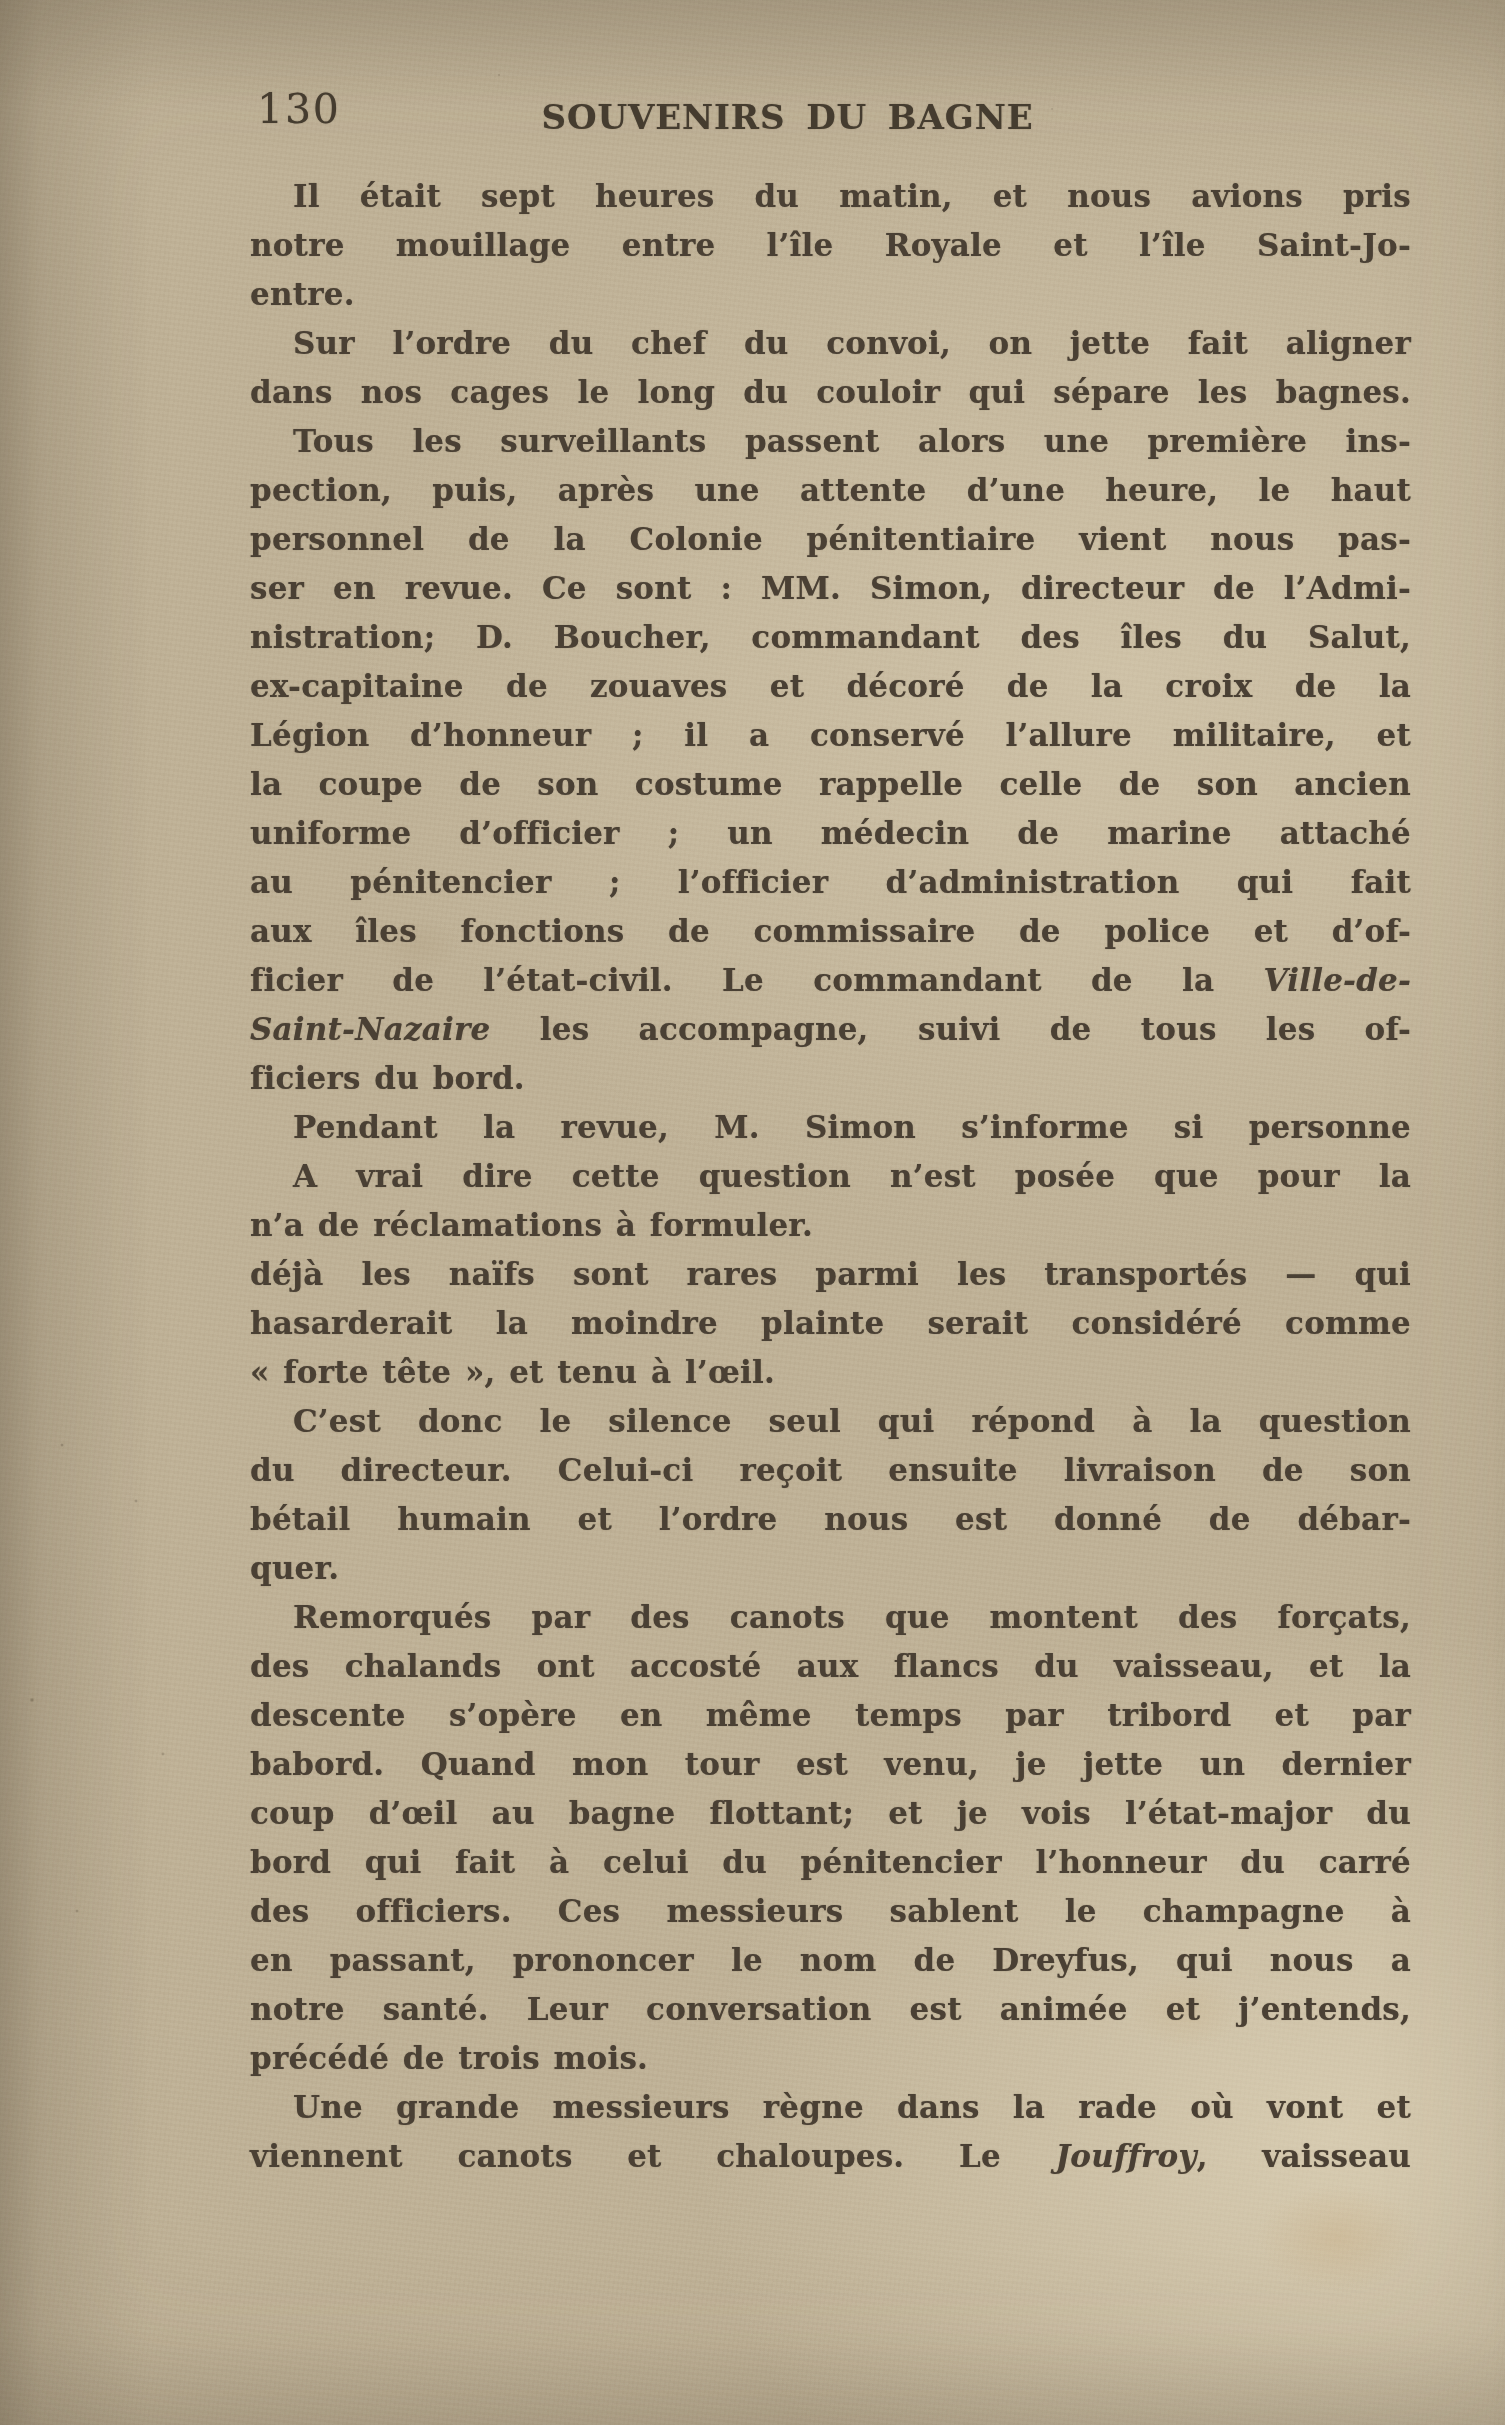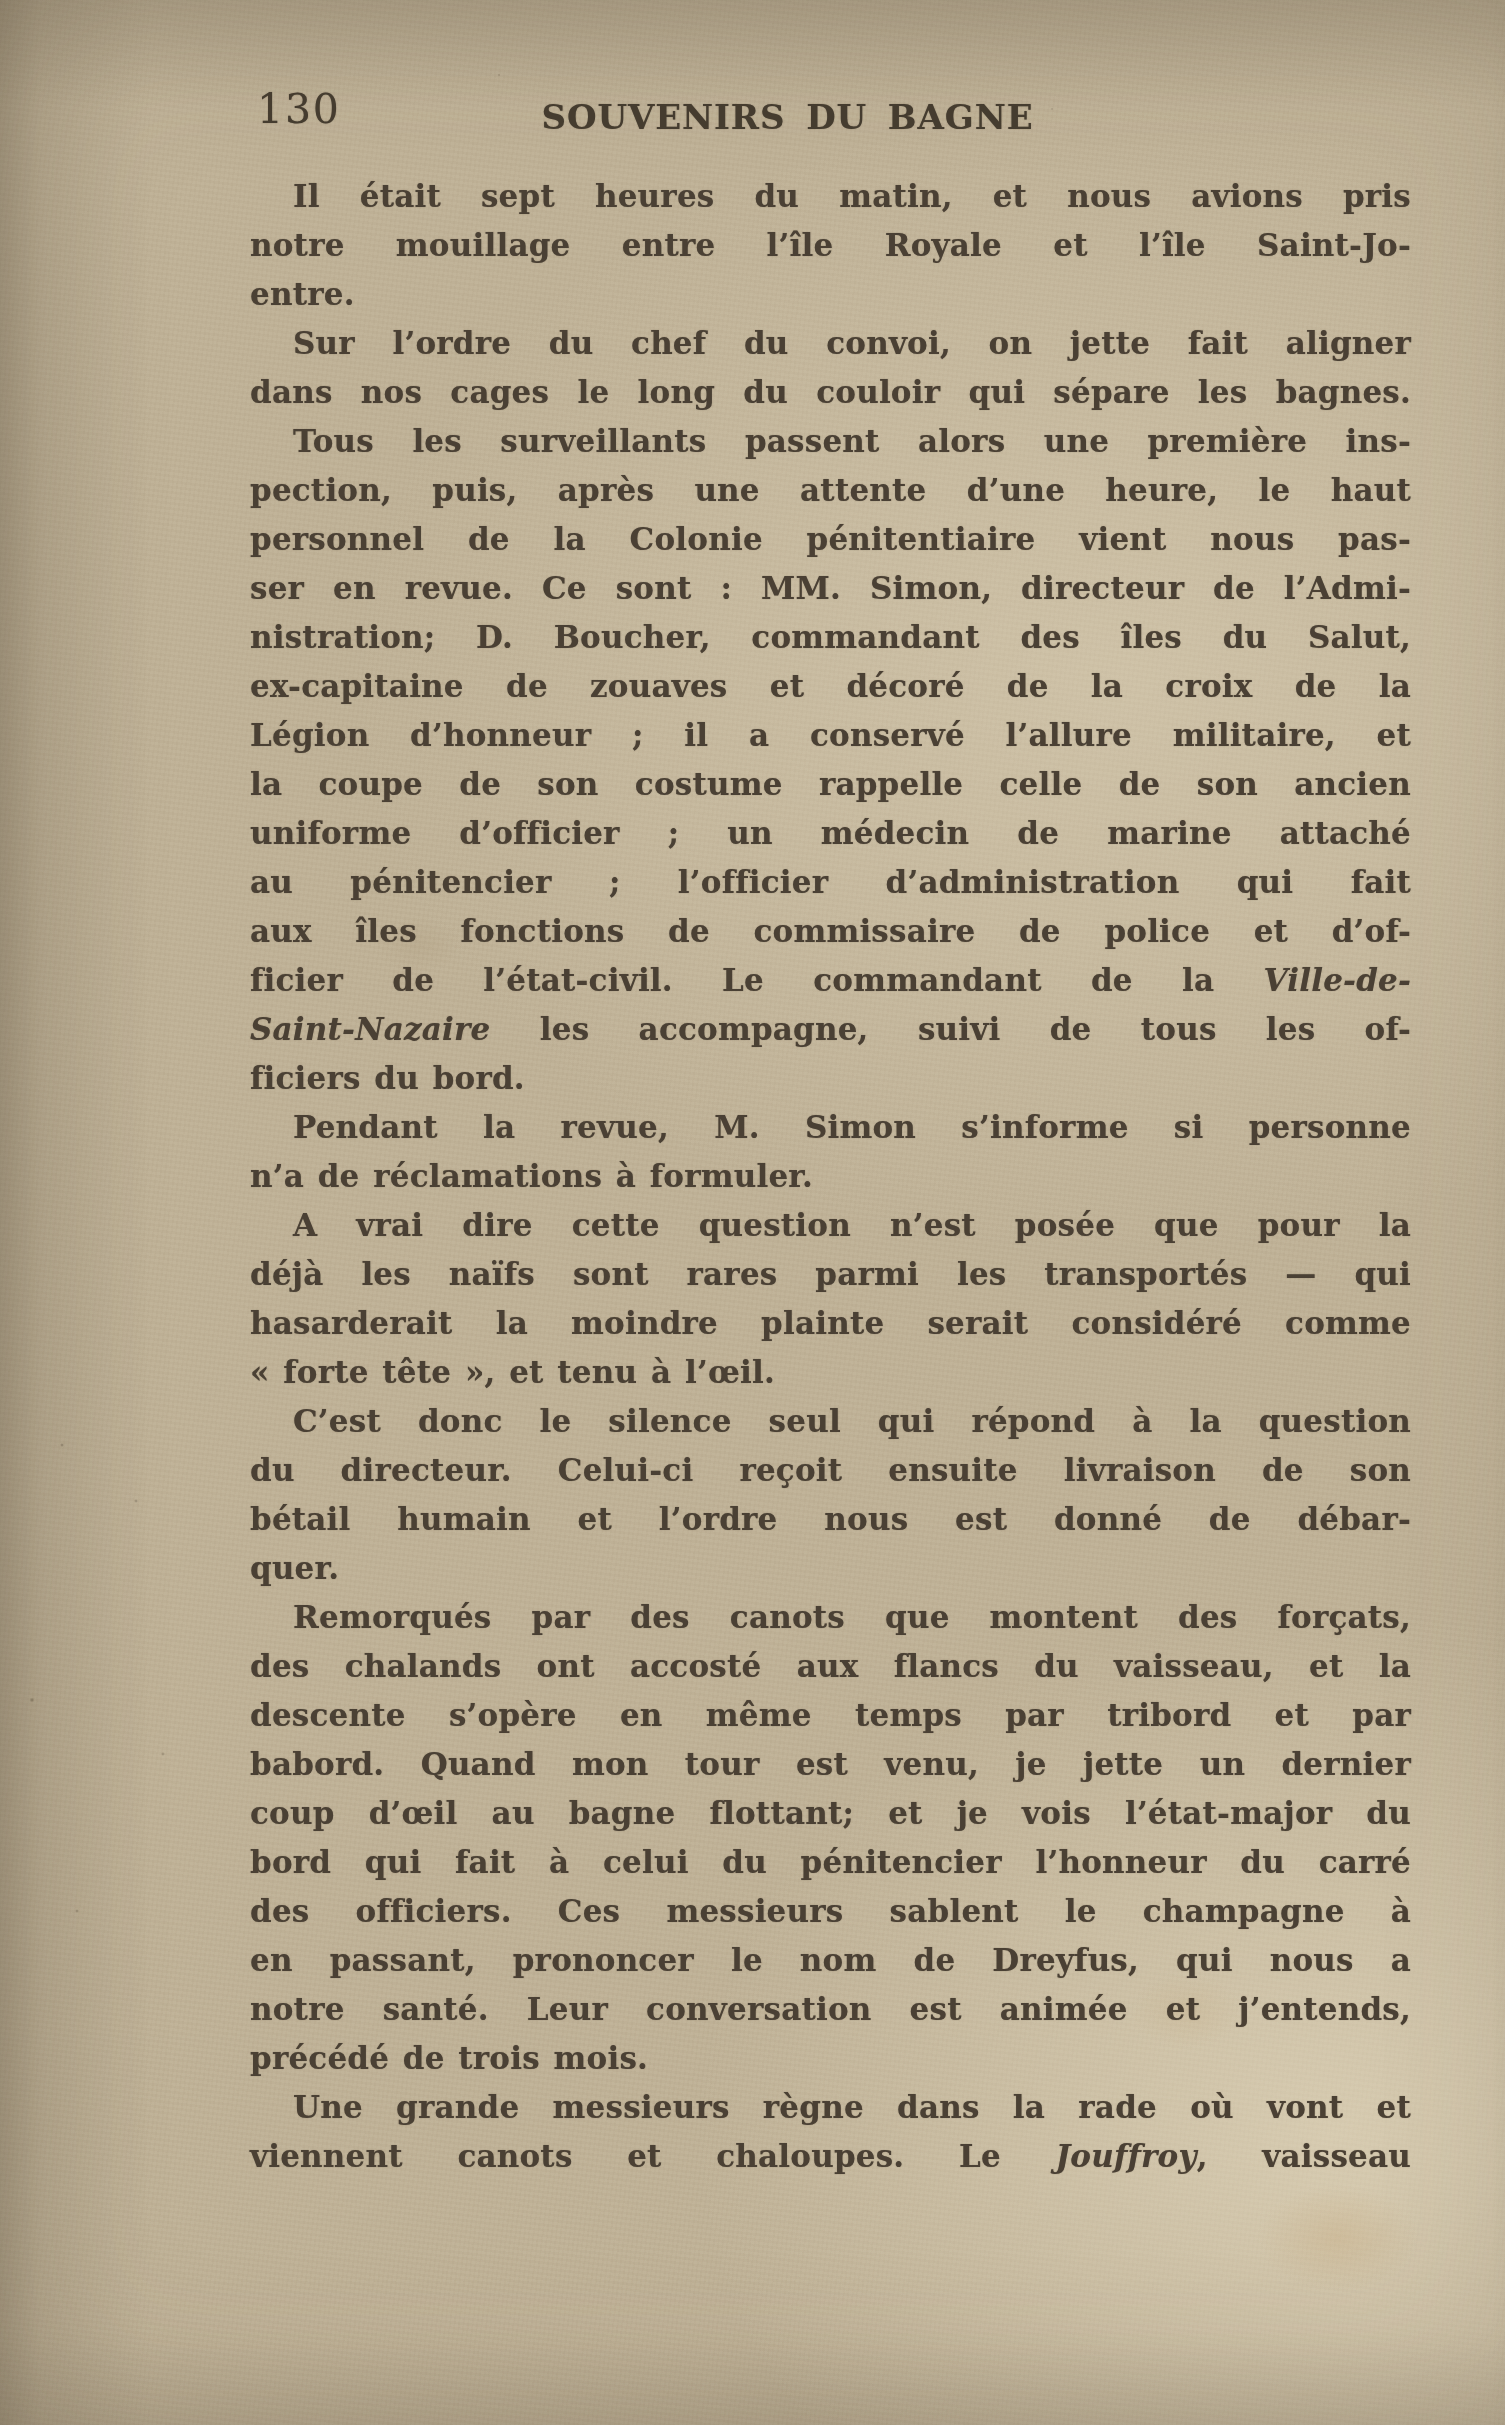--- a/index.html
+++ b/index.html
@@ -118,22 +118,22 @@
       <div class="line"><span>ex-capitaine de zouaves et décoré de la croix de la</span></div>
       <div class="line"><span>Légion d’honneur ; il a conservé l’allure militaire, et</span></div>
       <div class="line"><span>la coupe de son costume rappelle celle de son ancien</span></div>
       <div class="line"><span>uniforme d’officier ; un médecin de marine attaché</span></div>
       <div class="line"><span>au pénitencier ; l’officier d’administration qui fait</span></div>
       <div class="line"><span>aux îles fonctions de commissaire de police et d’of-</span></div>
       <div class="line"><span>ficier de l’état-civil. Le commandant de la </span><em>Ville-de-</em></div>
       <div class="line"><em>Saint-Nazaire</em><span> les accompagne, suivi de tous les of-</span></div>
       <div class="line end"><span>ficiers du bord.</span></div>
       <div class="line indent"><span>Pendant la revue, M. Simon s’informe si personne</span></div>
+      <div class="line indent"><span>A vrai dire cette question n’est posée que pour la</span></div>
       <div class="line end"><span>n’a de réclamations à formuler.</span></div>
-      <div class="line indent"><span>A vrai dire cette question n’est posée que pour la</span></div>
       <div class="line"><span>déjà les naïfs sont rares parmi les transportés — qui</span></div>
       <div class="line"><span>hasarderait la moindre plainte serait considéré comme</span></div>
       <div class="line end"><span>« forte tête », et tenu à l’œil.</span></div>
       <div class="line indent"><span>C’est donc le silence seul qui répond à la question</span></div>
       <div class="line"><span>du directeur. Celui-ci reçoit ensuite livraison de son</span></div>
       <div class="line"><span>bétail humain et l’ordre nous est donné de débar-</span></div>
       <div class="line end"><span>quer.</span></div>
       <div class="line indent"><span>Remorqués par des canots que montent des forçats,</span></div>
       <div class="line"><span>des chalands ont accosté aux flancs du vaisseau, et la</span></div>
       <div class="line"><span>descente s’opère en même temps par tribord et par</span></div>

